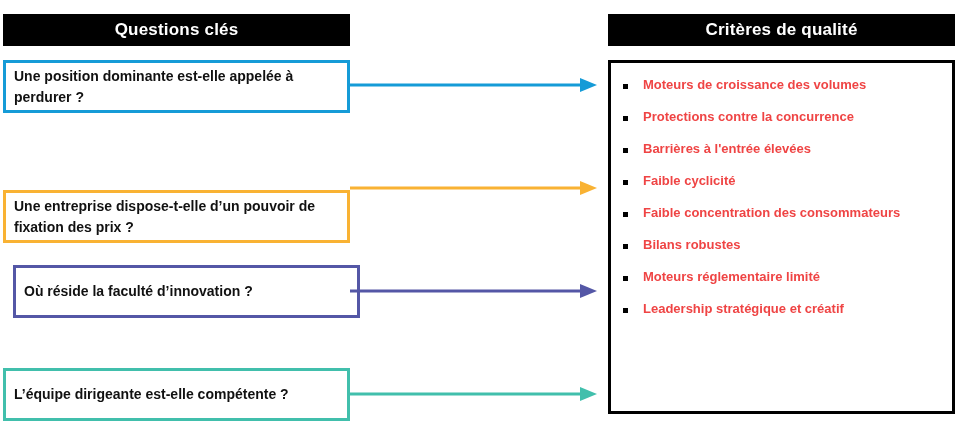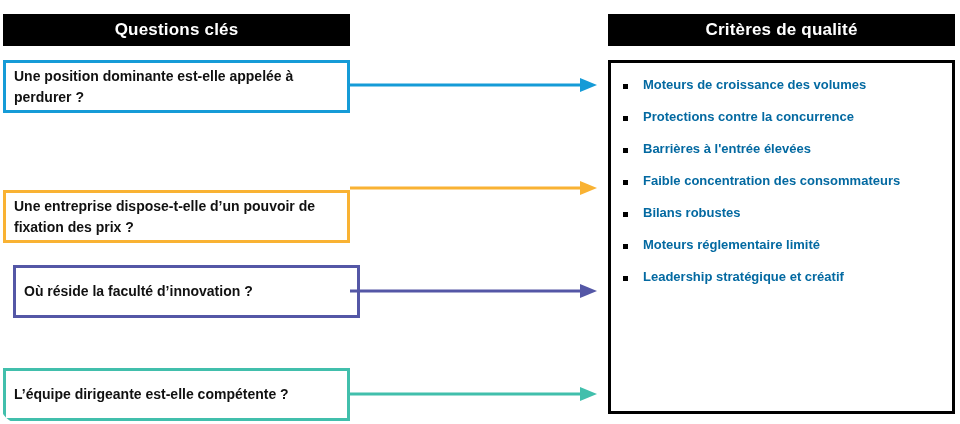--- a/index.html
+++ b/index.html
@@ -10,21 +10,20 @@
   }
   body {
     font-family: "Liberation Sans", sans-serif;
   }
   .canvas {
     position: relative;
     width: 960px;
     height: 424px;
     background: #ffffff;
     overflow: hidden;
-    border-radius: 21px;
   }
 
   
   .col-header {
     position: absolute;
     background: #000000;
     color: #ffffff;
     display: flex;
     align-items: center;
     justify-content: center;
@@ -94,21 +93,21 @@
     width: 5px;
     height: 5px;
     background: #000000;
     margin-top: 7px;
     margin-right: 15px;
     flex: 0 0 auto;
   }
   .criteria-label {
     font-size: 13px;
     font-weight: bold;
-    color: #0369a1;
+    color: #ef4444;
     line-height: 1.2;
     white-space: nowrap;
   }
 </style>
 </head>
 <body>
 
 <div class="canvas">
 
   <div class="col-header" id="header-left">
@@ -159,20 +158,24 @@
     <div class="criteria-item">
       <span class="bullet-square"></span>
       <span class="criteria-label">Protections contre la concurrence</span>
     </div>
     <div class="criteria-item">
       <span class="bullet-square"></span>
       <span class="criteria-label">Barrières à l'entrée élevées</span>
     </div>
     <div class="criteria-item">
       <span class="bullet-square"></span>
+      <span class="criteria-label">Faible cyclicité</span>
+    </div>
+    <div class="criteria-item">
+      <span class="bullet-square"></span>
       <span class="criteria-label">Faible concentration des consommateurs</span>
     </div>
     <div class="criteria-item">
       <span class="bullet-square"></span>
       <span class="criteria-label">Bilans robustes</span>
     </div>
     <div class="criteria-item">
       <span class="bullet-square"></span>
       <span class="criteria-label">Moteurs réglementaire limité</span>
     </div>

